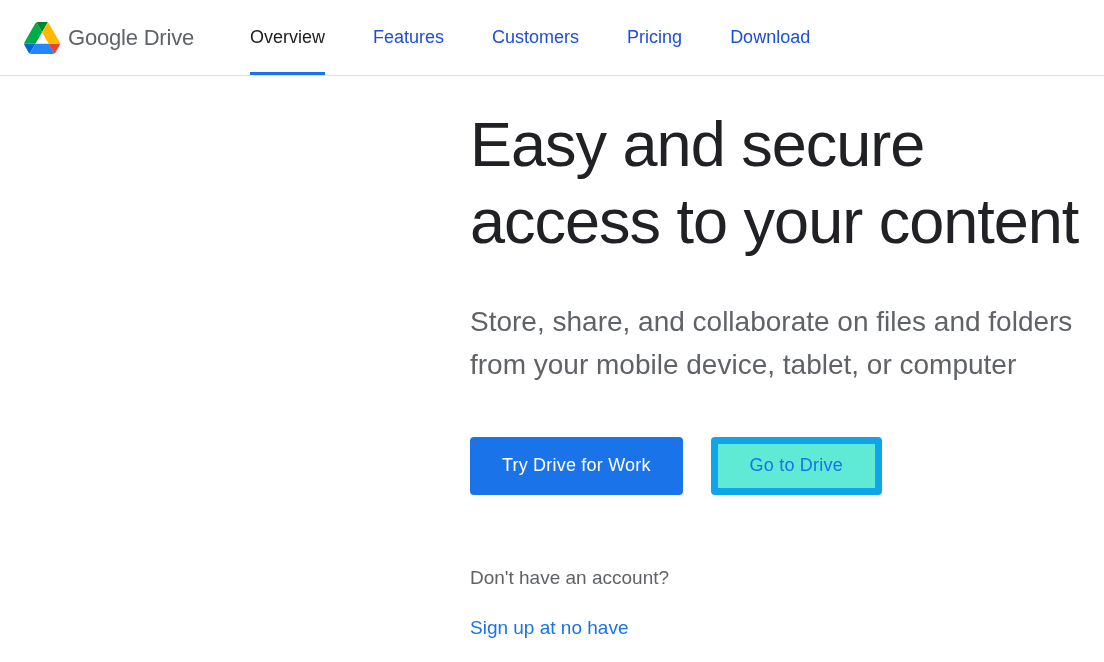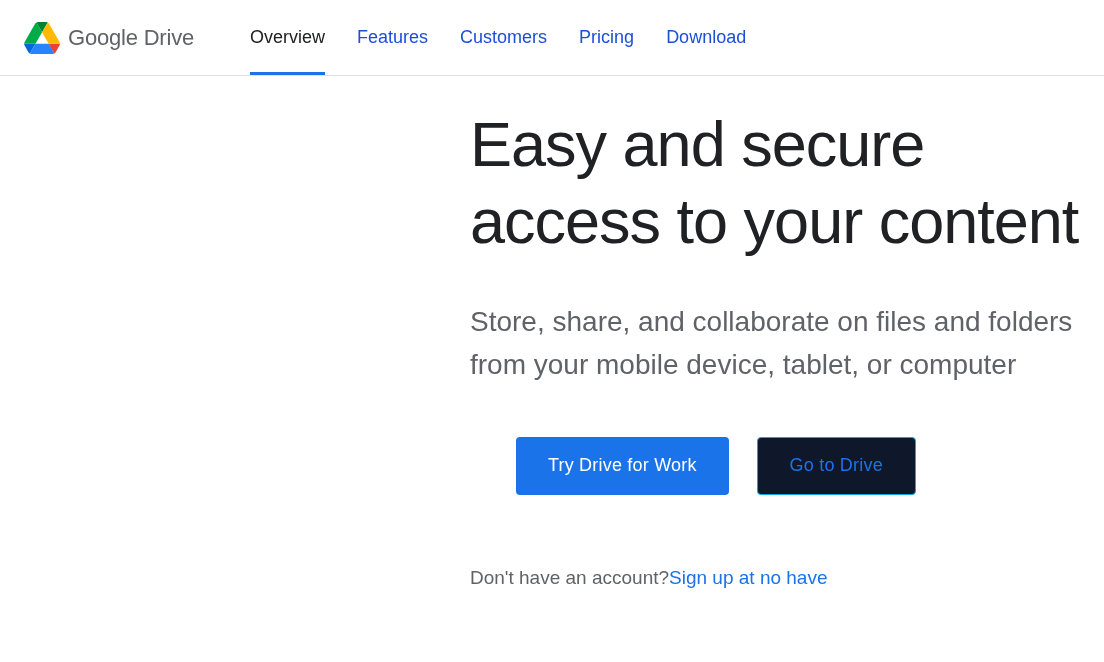--- a/index.html
+++ b/index.html
@@ -39,21 +39,21 @@
   .logo-text .bold {
     font-weight: 500;
     color: #5f6368;
   }
   .logo-text .thin {
     font-weight: 300;
     color: #5f6368;
   }
   .nav {
     display: flex;
-    gap: 32px;
+    gap: 48px;
     height: 100%;
     align-items: center;
   }
   .nav-item {
     font-size: 18px;
     color: #1d4ed8;
     cursor: pointer;
     height: 100%;
     display: flex;
     align-items: center;
@@ -90,48 +90,49 @@
     line-height: 1.55;
     color: #5f6368;
     font-weight: 400;
     max-width: 610px;
     margin-bottom: 50px;
   }
   .btn-row {
     display: flex;
     gap: 28px;
     margin-bottom: 72px;
-    margin-left: 46px;
   }
   .btn {
     display: inline-flex;
     align-items: center;
     justify-content: center;
     height: 58px;
     padding: 0 32px;
     font-size: 18px;
     font-weight: 500;
     border-radius: 4px;
     cursor: pointer;
     letter-spacing: 0.2px;
   }
   .btn-primary {
     background: #1a73e8;
     color: #fff;
     border: none;
   }
   .btn-secondary {
-    background: #0f172a;
+    background: #5eead4;
     color: #1a73e8;
-    border: 1px solid #0ea5e9;
+    border: 7px solid #0ea5e9;
   }
   .signup-row {
     display: flex;
     align-items: baseline;
+    gap: 28px;
     font-size: 19px;
+    flex-direction: column;
   }
   .signup-q {
     color: #5f6368;
   }
   .signup-link {
     color: #1a73e8;
     font-weight: 500;
     cursor: pointer;
   }
 </style>

